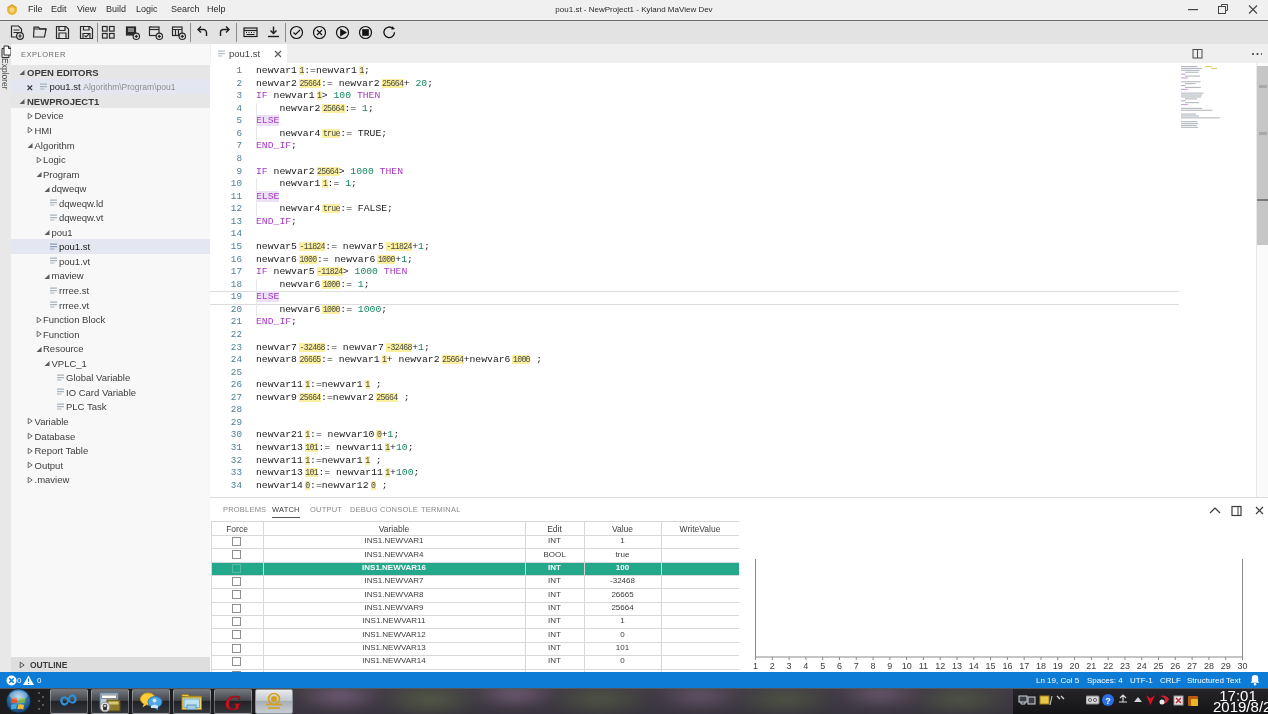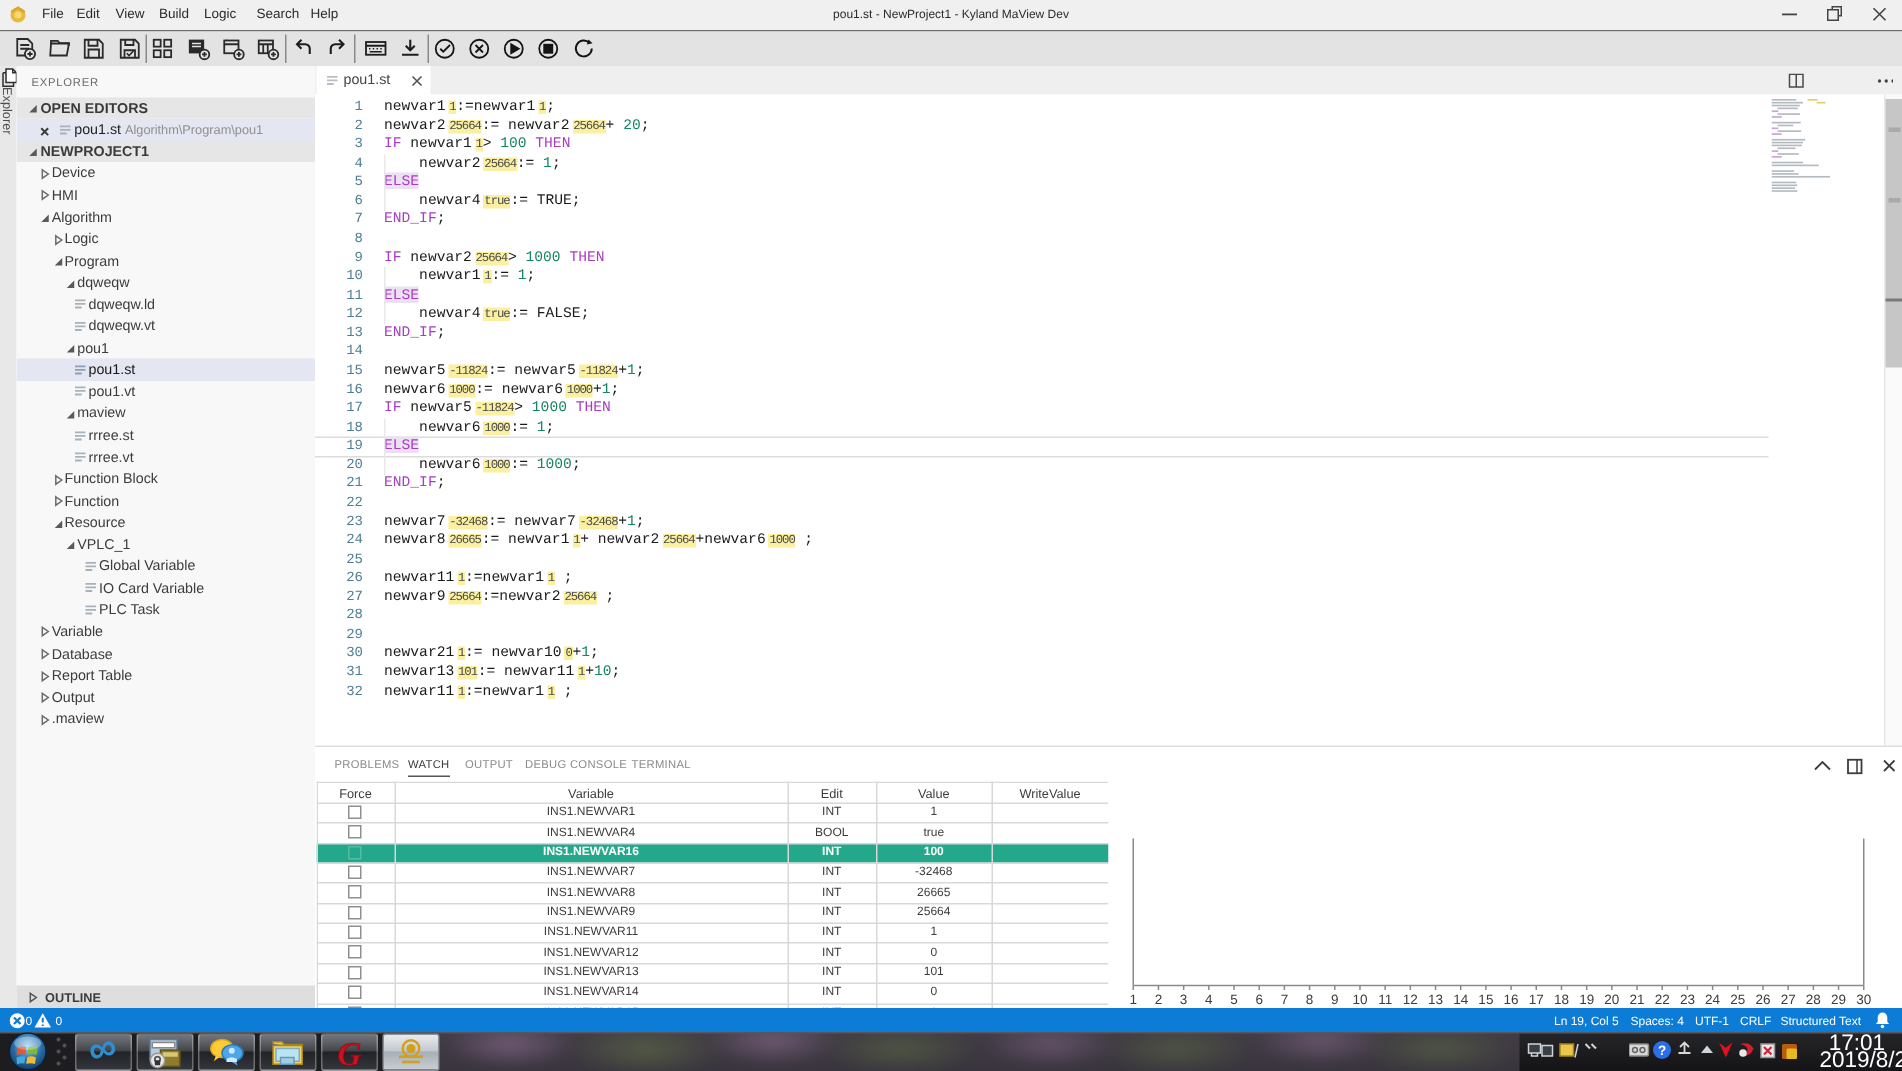--- a/index.html
+++ b/index.html
@@ -436,20 +436,22 @@
     <div class="cl" style="top:278.5px"><span class="ln">23</span><span class="ct">newvar7<span class="v">-32468</span>:= newvar7<span class="v">-32468</span>+<span class="n">1</span>;</span></div>
     <div class="cl" style="top:291px"><span class="ln">24</span><span class="ct">newvar8<span class="v">26665</span>:= newvar1<span class="v">1</span>+ newvar2<span class="v">25664</span>+newvar6<span class="v">1000</span> ;</span></div>
     <div class="cl" style="top:303.6px"><span class="ln">25</span></div>
     <div class="cl" style="top:316.2px"><span class="ln">26</span><span class="ct">newvar11<span class="v">1</span>:=newvar1<span class="v">1</span> ;</span></div>
     <div class="cl" style="top:328.7px"><span class="ln">27</span><span class="ct">newvar9<span class="v">25664</span>:=newvar2<span class="v">25664</span> ;</span></div>
     <div class="cl" style="top:341.3px"><span class="ln">28</span></div>
     <div class="cl" style="top:353.9px"><span class="ln">29</span></div>
     <div class="cl" style="top:366.4px"><span class="ln">30</span><span class="ct">newvar21<span class="v">1</span>:= newvar10<span class="v">0</span>+<span class="n">1</span>;</span></div>
     <div class="cl" style="top:379px"><span class="ln">31</span><span class="ct">newvar13<span class="v">101</span>:= newvar11<span class="v">1</span>+<span class="n">10</span>;</span></div>
     <div class="cl" style="top:391.6px"><span class="ln">32</span><span class="ct">newvar11<span class="v">1</span>:=newvar1<span class="v">1</span> ;</span></div>
+    <div class="cl" style="top:404.1px"><span class="ln">33</span><span class="ct">newvar13<span class="v">101</span>:= newvar11<span class="v">1</span>+<span class="n">100</span>;</span></div>
+    <div class="cl" style="top:416.7px"><span class="ln">34</span><span class="ct">newvar14<span class="v">0</span>:=newvar12<span class="v">0</span> ;</span></div>
     <div style="position:absolute;left:45.5px;top:39.7px;width:1px;height:38px;background:#e8e8e8;"></div>
     <div style="position:absolute;left:45.5px;top:115.1px;width:1px;height:38px;background:#e8e8e8;"></div>
     <div style="position:absolute;left:45.5px;top:215.6px;width:1px;height:38px;background:#e8e8e8;"></div>
     <svg id="minimap" style="position:absolute" width="60" height="62" viewBox="0 0 60 62">
       <g fill="#b4bac0">
         <rect x="0" y="0" width="16.5" height="1.1"></rect>
           <rect x="24" y="0" width="6.8" height="1.1" fill="#e0d060"></rect>
         <rect x="0" y="1.9" width="21.0" height="1.1"></rect>
           <rect x="30" y="1.9" width="6.0" height="1.1" fill="#e0d060"></rect>
         <rect x="0" y="3.8" width="18.8" height="1.1"></rect>

